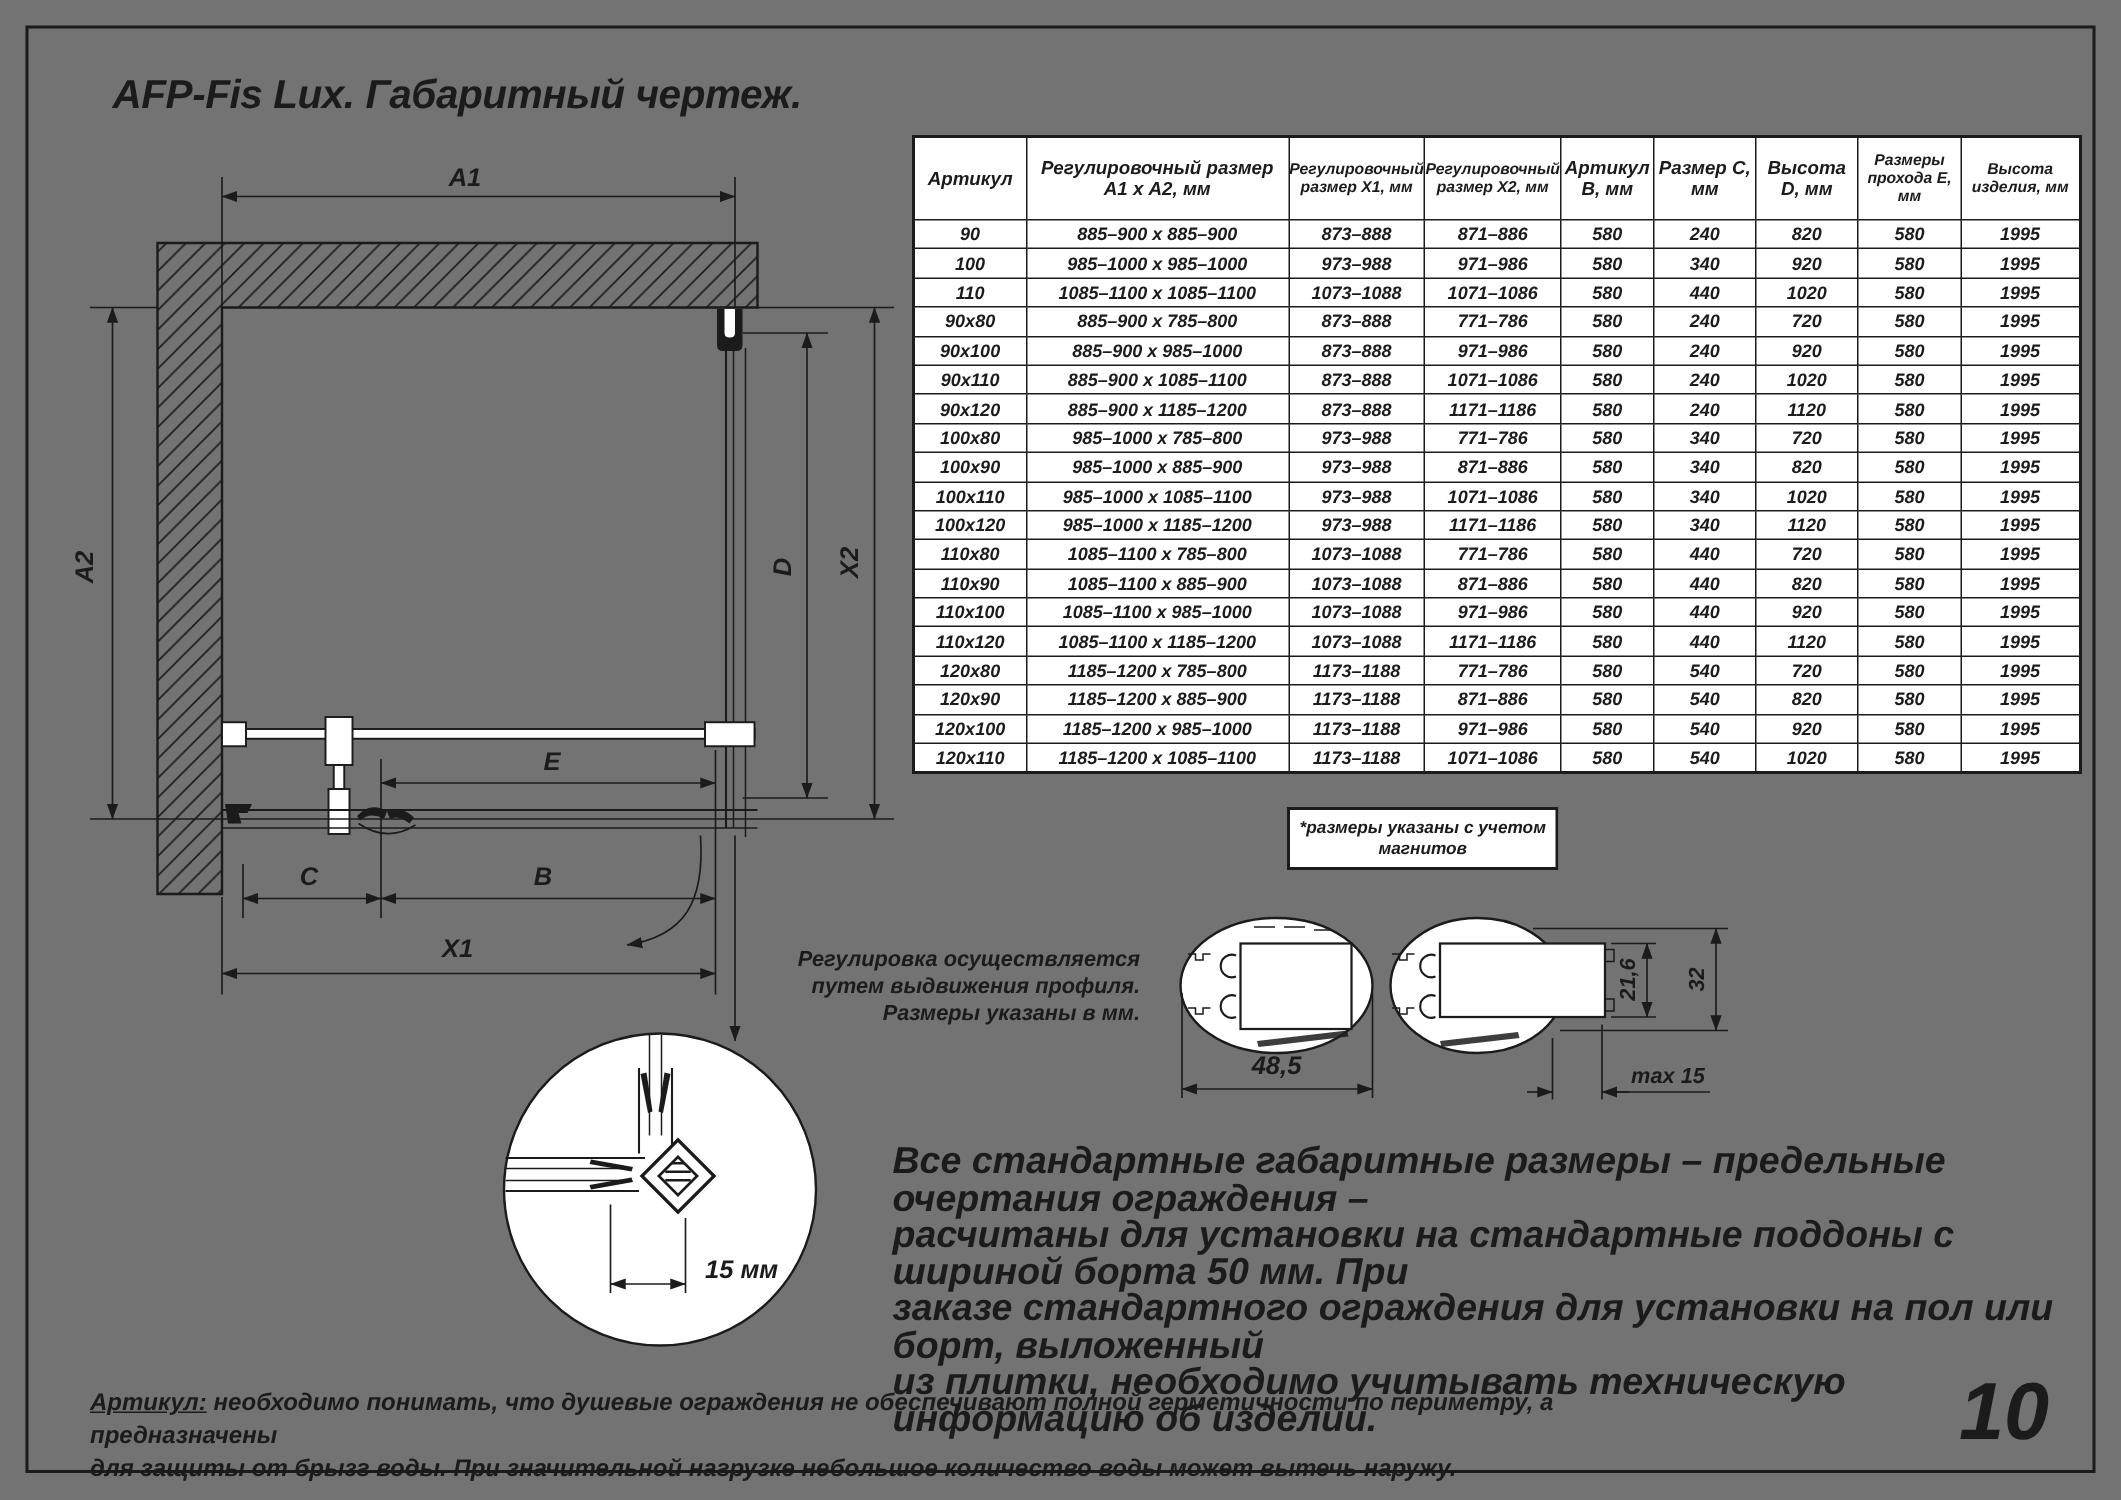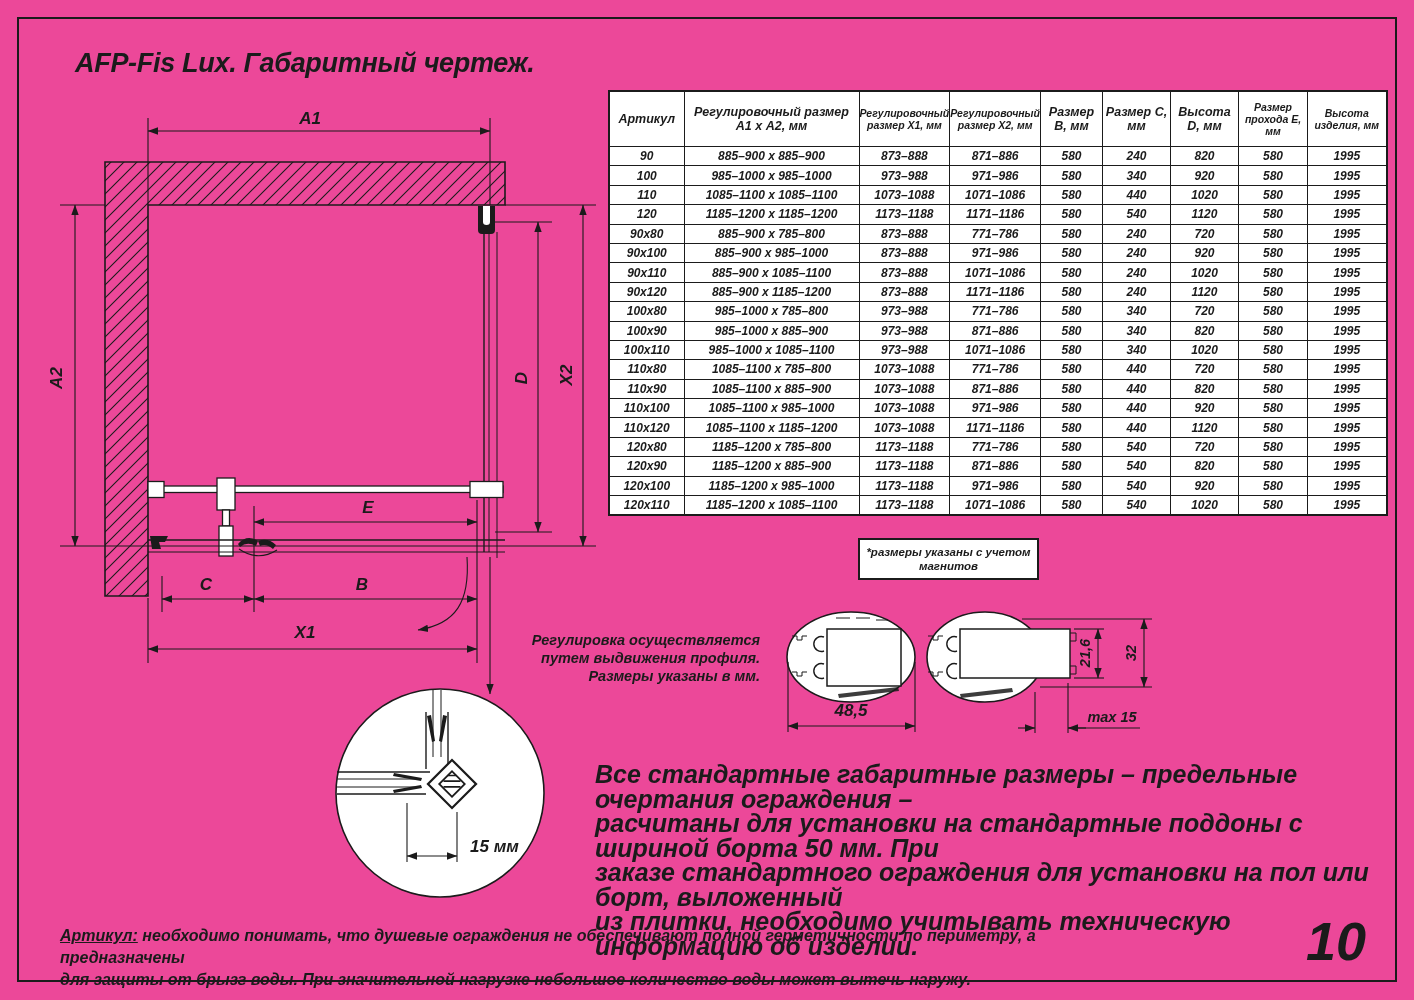--- a/index.html
+++ b/index.html
@@ -1,16 +1,16 @@
 <!DOCTYPE html>
 <html><head>
 <meta charset="utf-8">
 <style>
   html,body{margin:0;padding:0;background:#e8e8e8;}
-  #page{position:relative;width:1414px;height:1000px;background:#ec4899;overflow:hidden;
+  #page{position:relative;width:1414px;height:1000px;background:#737373;overflow:hidden;
         font-family:"Liberation Sans",sans-serif;color:#1b1b1b;}
   #frame{position:absolute;left:17px;top:17px;right:17px;bottom:18px;border:2px solid #1b1b1b;}
   #title{position:absolute;left:75px;top:48px;font-size:27px;font-weight:bold;font-style:italic;letter-spacing:-0.3px;}
   svg.art{position:absolute;left:0;top:0;}
   .ln{stroke:#1b1b1b;stroke-width:1.4;fill:none;}
   .thin{stroke-width:1;}
   .dim{stroke:#1b1b1b;stroke-width:1.1;fill:none;}
   .dim-t{font:italic bold 17px "Liberation Sans",sans-serif;fill:#1b1b1b;}
   .dim-s{font:italic bold 14.5px "Liberation Sans",sans-serif;fill:#1b1b1b;}
   .blk{fill:#1b1b1b;stroke:none;}
@@ -223,24 +223,24 @@
         <col style="width:68px">
           <col style="width:69px">
           <col style="width:79px">
       </colgroup>
       <thead>
           <tr>
             <th>Артикул</th>
             <th>Регулировочный размер А1 х А2, мм</th>
             <th class="h-sm">Регулировочный размер Х1, мм</th>
             <th class="h-sm">Регулировочный размер Х2, мм</th>
-            <th>Размер В, мм</th>
+            <th>Артикул В, мм</th>
             <th>Размер С, мм</th>
             <th>Высота D, мм</th>
-            <th class="h-sm">Размер прохода Е, мм</th>
+            <th class="h-sm">Размеры прохода Е, мм</th>
             <th class="h-sm">Высота изделия, мм</th>
           </tr>
         </thead>
       <tbody>
           <tr>
             <td>90</td>
             <td>885–900 x 885–900</td>
             <td>873–888</td>
             <td>871–886</td>
             <td>580</td>
@@ -265,31 +265,20 @@
             <td>1085–1100 x 1085–1100</td>
             <td>1073–1088</td>
             <td>1071–1086</td>
             <td>580</td>
             <td>440</td>
             <td>1020</td>
             <td>580</td>
             <td>1995</td>
           </tr>
           <tr>
-            <td>120</td>
-            <td>1185–1200 x 1185–1200</td>
-            <td>1173–1188</td>
-            <td>1171–1186</td>
-            <td>580</td>
-            <td>540</td>
-            <td>1120</td>
-            <td>580</td>
-            <td>1995</td>
-          </tr>
-          <tr>
             <td>90x80</td>
             <td>885–900 x 785–800</td>
             <td>873–888</td>
             <td>771–786</td>
             <td>580</td>
             <td>240</td>
             <td>720</td>
             <td>580</td>
             <td>1995</td>
           </tr>
@@ -349,20 +338,31 @@
             <td>1995</td>
           </tr>
           <tr>
             <td>100x110</td>
             <td>985–1000 x 1085–1100</td>
             <td>973–988</td>
             <td>1071–1086</td>
             <td>580</td>
             <td>340</td>
             <td>1020</td>
+            <td>580</td>
+            <td>1995</td>
+          </tr>
+          <tr>
+            <td>100x120</td>
+            <td>985–1000 x 1185–1200</td>
+            <td>973–988</td>
+            <td>1171–1186</td>
+            <td>580</td>
+            <td>340</td>
+            <td>1120</td>
             <td>580</td>
             <td>1995</td>
           </tr>
           <tr>
             <td>110x80</td>
             <td>1085–1100 x 785–800</td>
             <td>1073–1088</td>
             <td>771–786</td>
             <td>580</td>
             <td>440</td>

